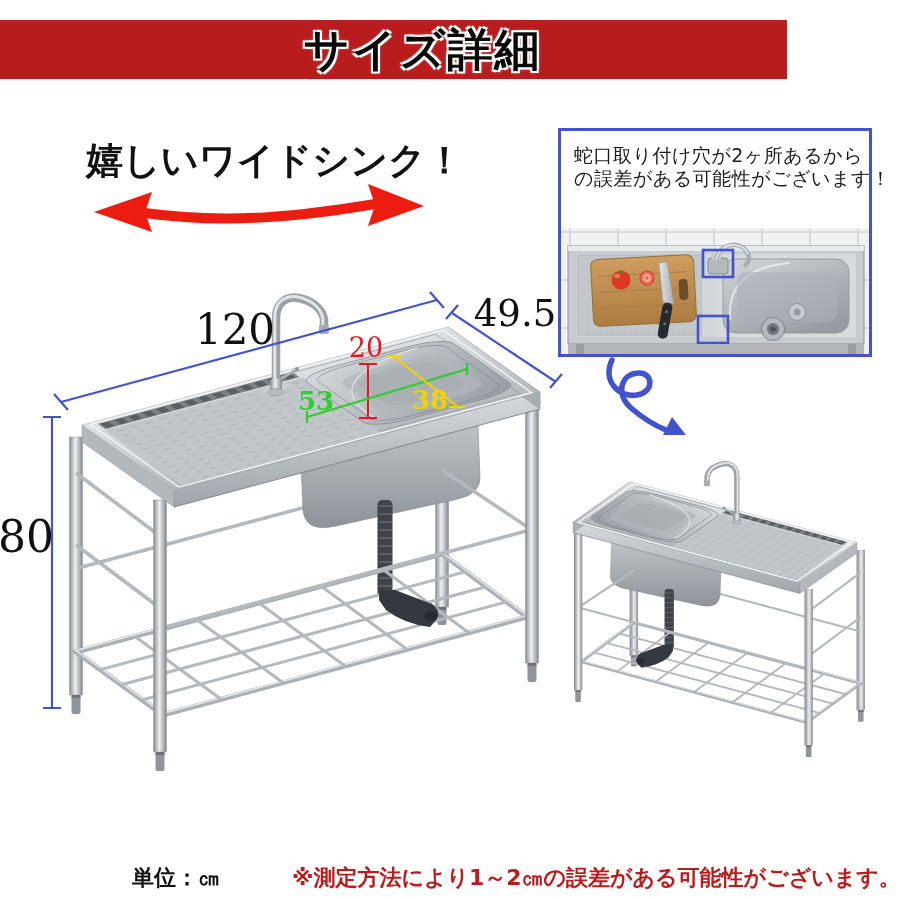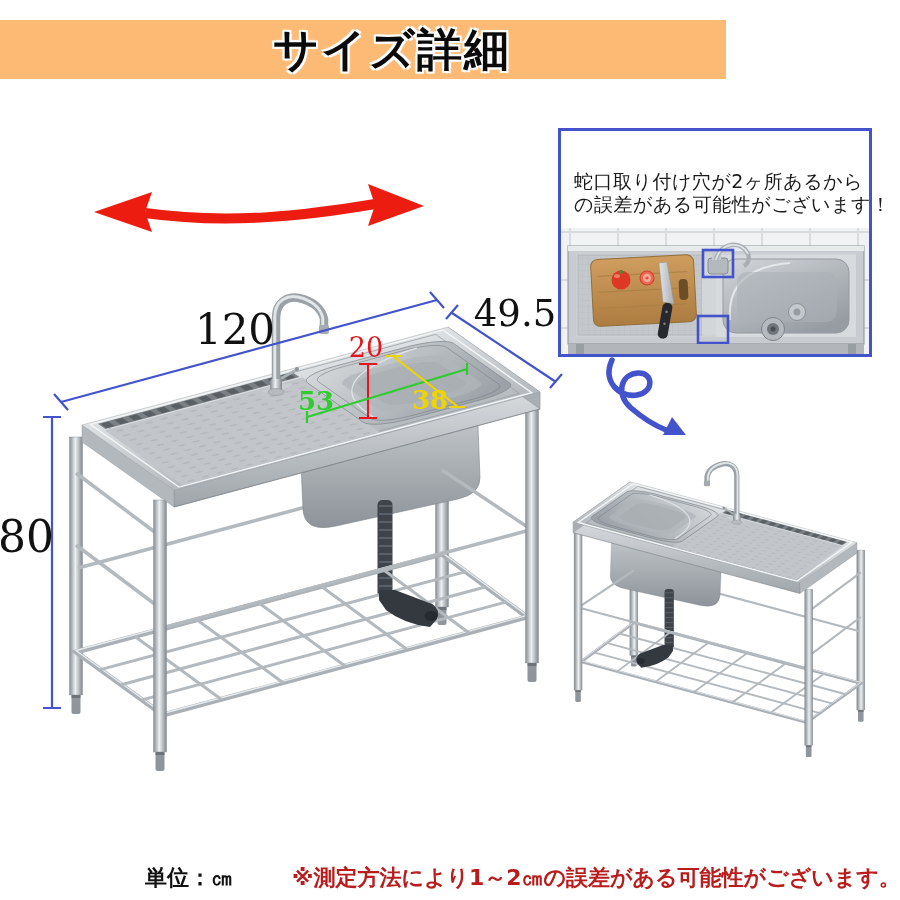--- a/index.html
+++ b/index.html
@@ -1,29 +1,29 @@
 <!DOCTYPE html>
 <html><head>
 <meta charset="utf-8">
 <style>
   html,body{margin:0;padding:0;background:#fff;}
   .canvas{position:relative;width:900px;height:900px;background:#ffffff;overflow:hidden;
           font-family:"DejaVu Sans",sans-serif;}
   .scene{position:absolute;left:0;top:0;width:900px;height:900px;}
-  .banner{position:absolute;left:0;top:20px;width:726px;height:59px;background:#fdba74;
+  .banner{position:absolute;left:0;top:20px;width:787px;height:59px;background:#b91c1c;
           display:flex;align-items:center;justify-content:center;box-sizing:border-box;padding-left:58px;}
   .banner-title{font-size:45px;font-weight:bold;color:#0a0a0a;letter-spacing:2px;
           text-shadow:-2px -2px 0 #fff,2px -2px 0 #fff,-2px 2px 0 #fff,2px 2px 0 #fff,0 0 4px #fff;}
   .headline{position:absolute;left:86px;top:136px;font-size:37px;font-weight:bold;color:#111;white-space:nowrap;}
   .callout{position:absolute;left:558px;top:128px;width:314px;height:229px;border:3px solid #4353cb;
            box-sizing:border-box;}
   .callout-text{position:absolute;left:0;top:0;width:100%;height:96px;background:#fff;
-                box-sizing:border-box;padding:39px 0 0 13px;font-size:19px;line-height:23px;
+                box-sizing:border-box;padding:13px 0 0 13px;font-size:19px;line-height:23px;
                 color:#1a1a1a;letter-spacing:.5px;white-space:nowrap;border-radius:18px;}
-  .footer-unit{position:absolute;left:145px;top:863px;font-size:22px;font-weight:bold;color:#111;white-space:nowrap;}
+  .footer-unit{position:absolute;left:132px;top:863px;font-size:22px;font-weight:bold;color:#111;white-space:nowrap;}
   .footer-note{position:absolute;left:292px;top:863px;font-size:22px;font-weight:bold;color:#b91c1c;white-space:nowrap;}
   .dim-serif{font-family:"DejaVu Serif",serif;}
 </style>
 </head>
 <body>
 
 <div class="canvas">
 
   <svg class="scene" viewBox="0 0 900 900">
     <defs>
@@ -227,20 +227,21 @@
       <path d="M145,213 C230,225 310,215 375,204" stroke="#ec1c10" stroke-width="10" fill="none"></path>
       <path d="M152,192 L94,212 L152,232 L145,212 Z" fill="#ec1c10"></path>
       <path d="M368,184 L424,206 L368,226 L375,205 Z" fill="#ec1c10"></path>
     </g>
   </svg>
 
   <div class="banner">
     <span class="banner-title">サイズ詳細</span>
   </div>
 
+  <div class="headline">嬉しいワイドシンク！</div>
 
   <div class="callout">
     <div class="callout-text">
       <div>蛇口取り付け穴が2ヶ所あるから</div>
       <div>の誤差がある可能性がございます！</div>
     </div>
   </div>
 
   <div class="footer-unit">単位：㎝</div>
   <div class="footer-note">※測定方法により1～2㎝の誤差がある可能性がございます。</div>

